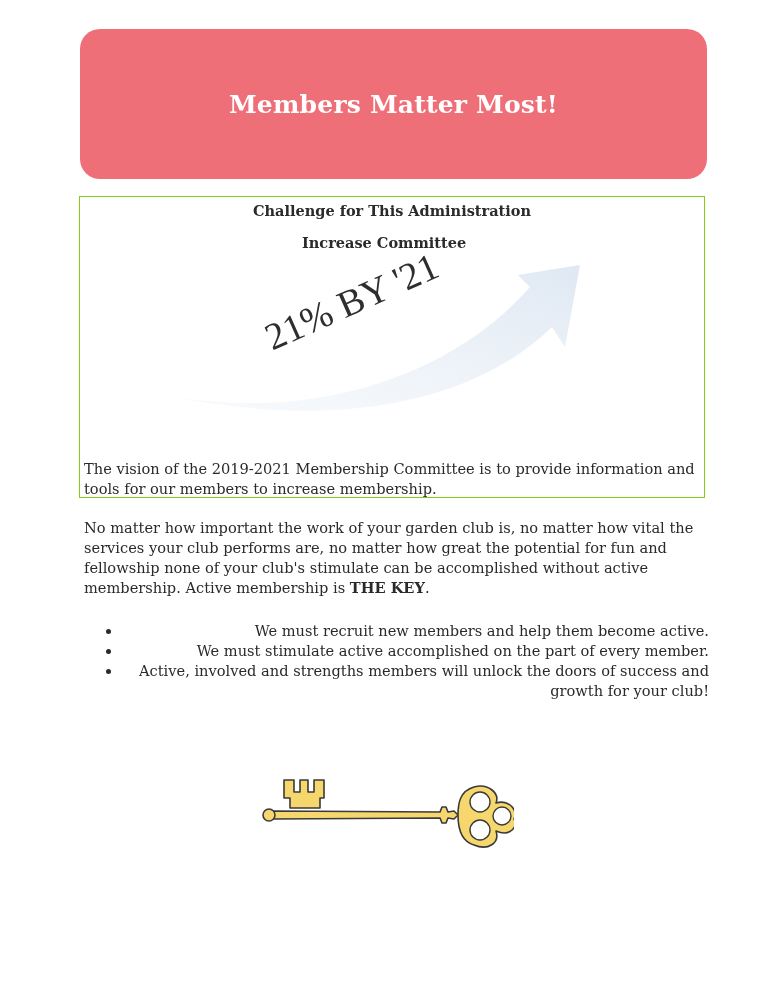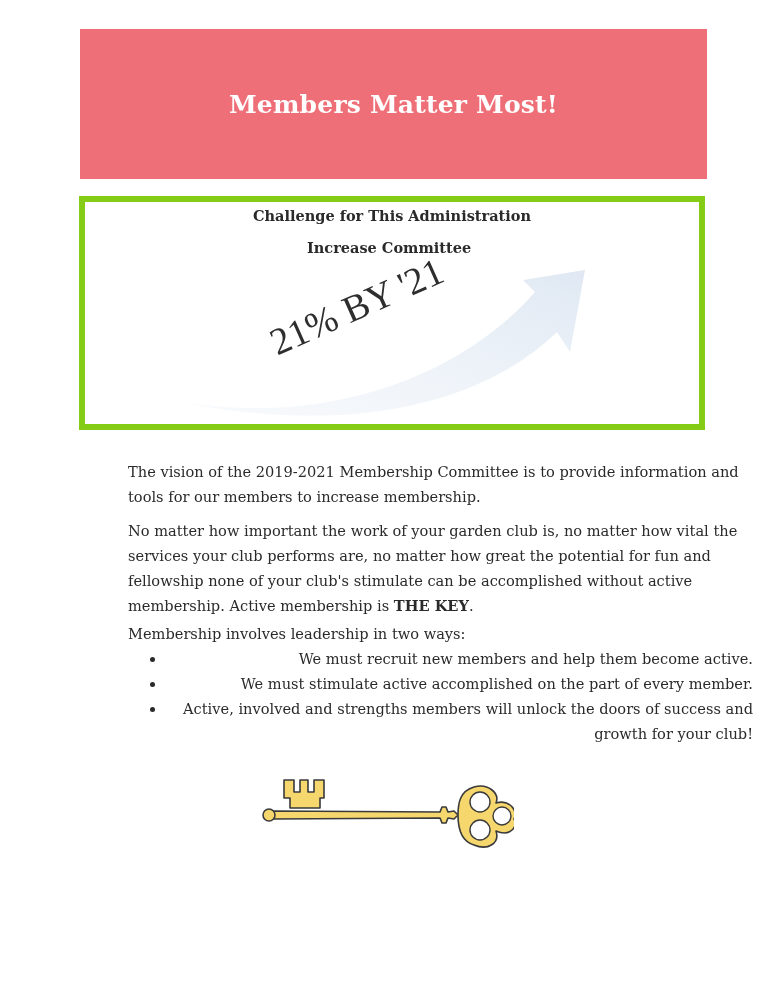--- a/index.html
+++ b/index.html
@@ -1,30 +1,30 @@
 <!DOCTYPE html>
 <html><head>
   <meta charset="utf-8">
   <style>
     html, body { margin: 0; padding: 0; background: #ffffff; }
     body { width: 769px; height: 1000px; position: relative; overflow: hidden;
            font-family: "DejaVu Serif", "Liberation Serif", serif; color: #2a2a2a; }
     .banner { position: absolute; left: 80px; top: 29px; width: 627px; height: 150px;
-              background: #ef6f78; display: flex; align-items: center; justify-content: center; }
+              background: #ef6f78; display: flex; align-items: center; justify-content: center; border-radius: 20px; }
     .banner h1 { margin: 0; color: #ffffff; font-size: 25px; font-weight: bold; letter-spacing: 0.2px; }
-    .challenge-box { position: absolute; left: 79px; top: 196px; width: 626px; height: 234px;
-                     border: 6px solid #84cc16; box-sizing: border-box; }
+    .challenge-box { position: absolute; left: 79px; top: 196px; width: 626px; height: 302px;
+                     border: 1px solid #84cc16; box-sizing: border-box; }
     .cb-title { position: absolute; top: 5px; left: 0; width: 100%; text-align: center;
                 font-size: 14.5px; font-weight: bold; }
     .cb-sub { position: absolute; top: 37px; left: 222px; font-size: 14.5px; font-weight: bold; }
     .arrow-svg { position: absolute; left: 0; top: 0; }
     .goal { position: absolute; left: 196px; top: 118px; font-size: 38px; color: #2e2e2e;
             transform: rotate(-24deg); transform-origin: left bottom; white-space: nowrap;
             font-family: "Liberation Serif", serif; }
-    .body-text { position: absolute; left: 84px; width: 625px; font-size: 14.6px; line-height: 25px; margin-left: 44px; }
+    .body-text { position: absolute; left: 84px; width: 625px; font-size: 14.6px; line-height: 20px; }
     .p1 { top: 459px; }
     .p2 { top: 518px; }
     .p3 { top: 621px; }
     .p3 ul { margin: 0; padding-left: 38px; }
     .p3 li { margin: 0; padding-left: 2px; text-align: right; }
     .key { position: absolute; left: 258px; top: 765px; }
   </style>
 </head>
 <body>
 
@@ -45,21 +45,20 @@
   <div class="cb-title">Challenge for This Administration</div>
   <div class="cb-sub">Increase Committee</div>
   <div class="goal">21% BY '21</div>
 </div>
 
 <div class="body-text p1">The vision of the 2019-2021 Membership Committee is to provide information and tools for our members to increase membership.</div>
 
 <div class="body-text p2"><span>No matter how important the work of your garden club is, no matter how vital the services your club performs are, no matter how great the potential for fun and fellowship none of your club's stimulate can be accomplished without active membership. Active membership is </span><b>THE KEY</b><span>.</span></div>
 
 <div class="body-text p3">
-  <div>Membership involves leadership in two ways:</div>
   <ul>
     <li>We must recruit new members and help them become active.</li>
     <li>We must stimulate active accomplished on the part of every member.</li>
     <li>Active, involved and strengths members will unlock the doors of success and growth for your club!</li>
   </ul>
 </div>
 
 <svg class="key" width="256" height="90" viewBox="0 0 256 90">
   <g fill="#f5d76e" stroke="#3a3a3a" stroke-width="1.6" stroke-linejoin="round">
 

